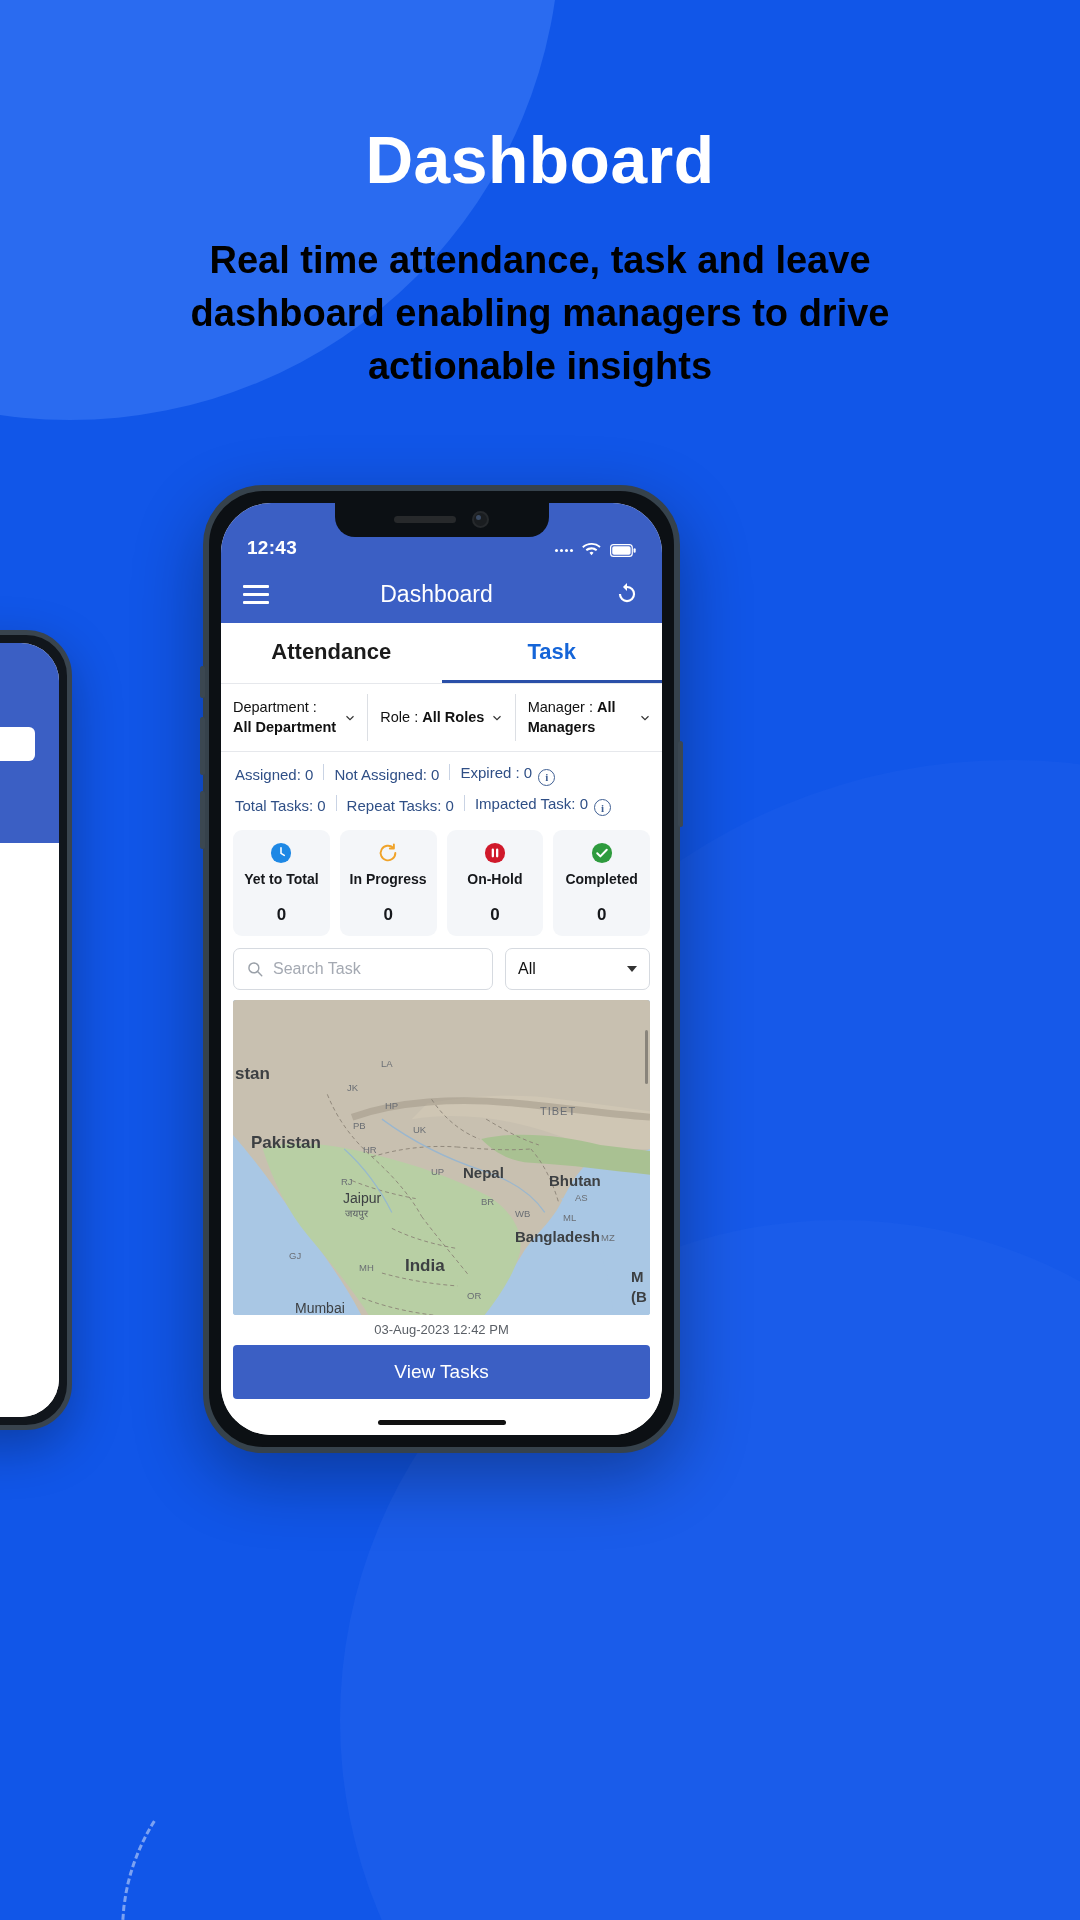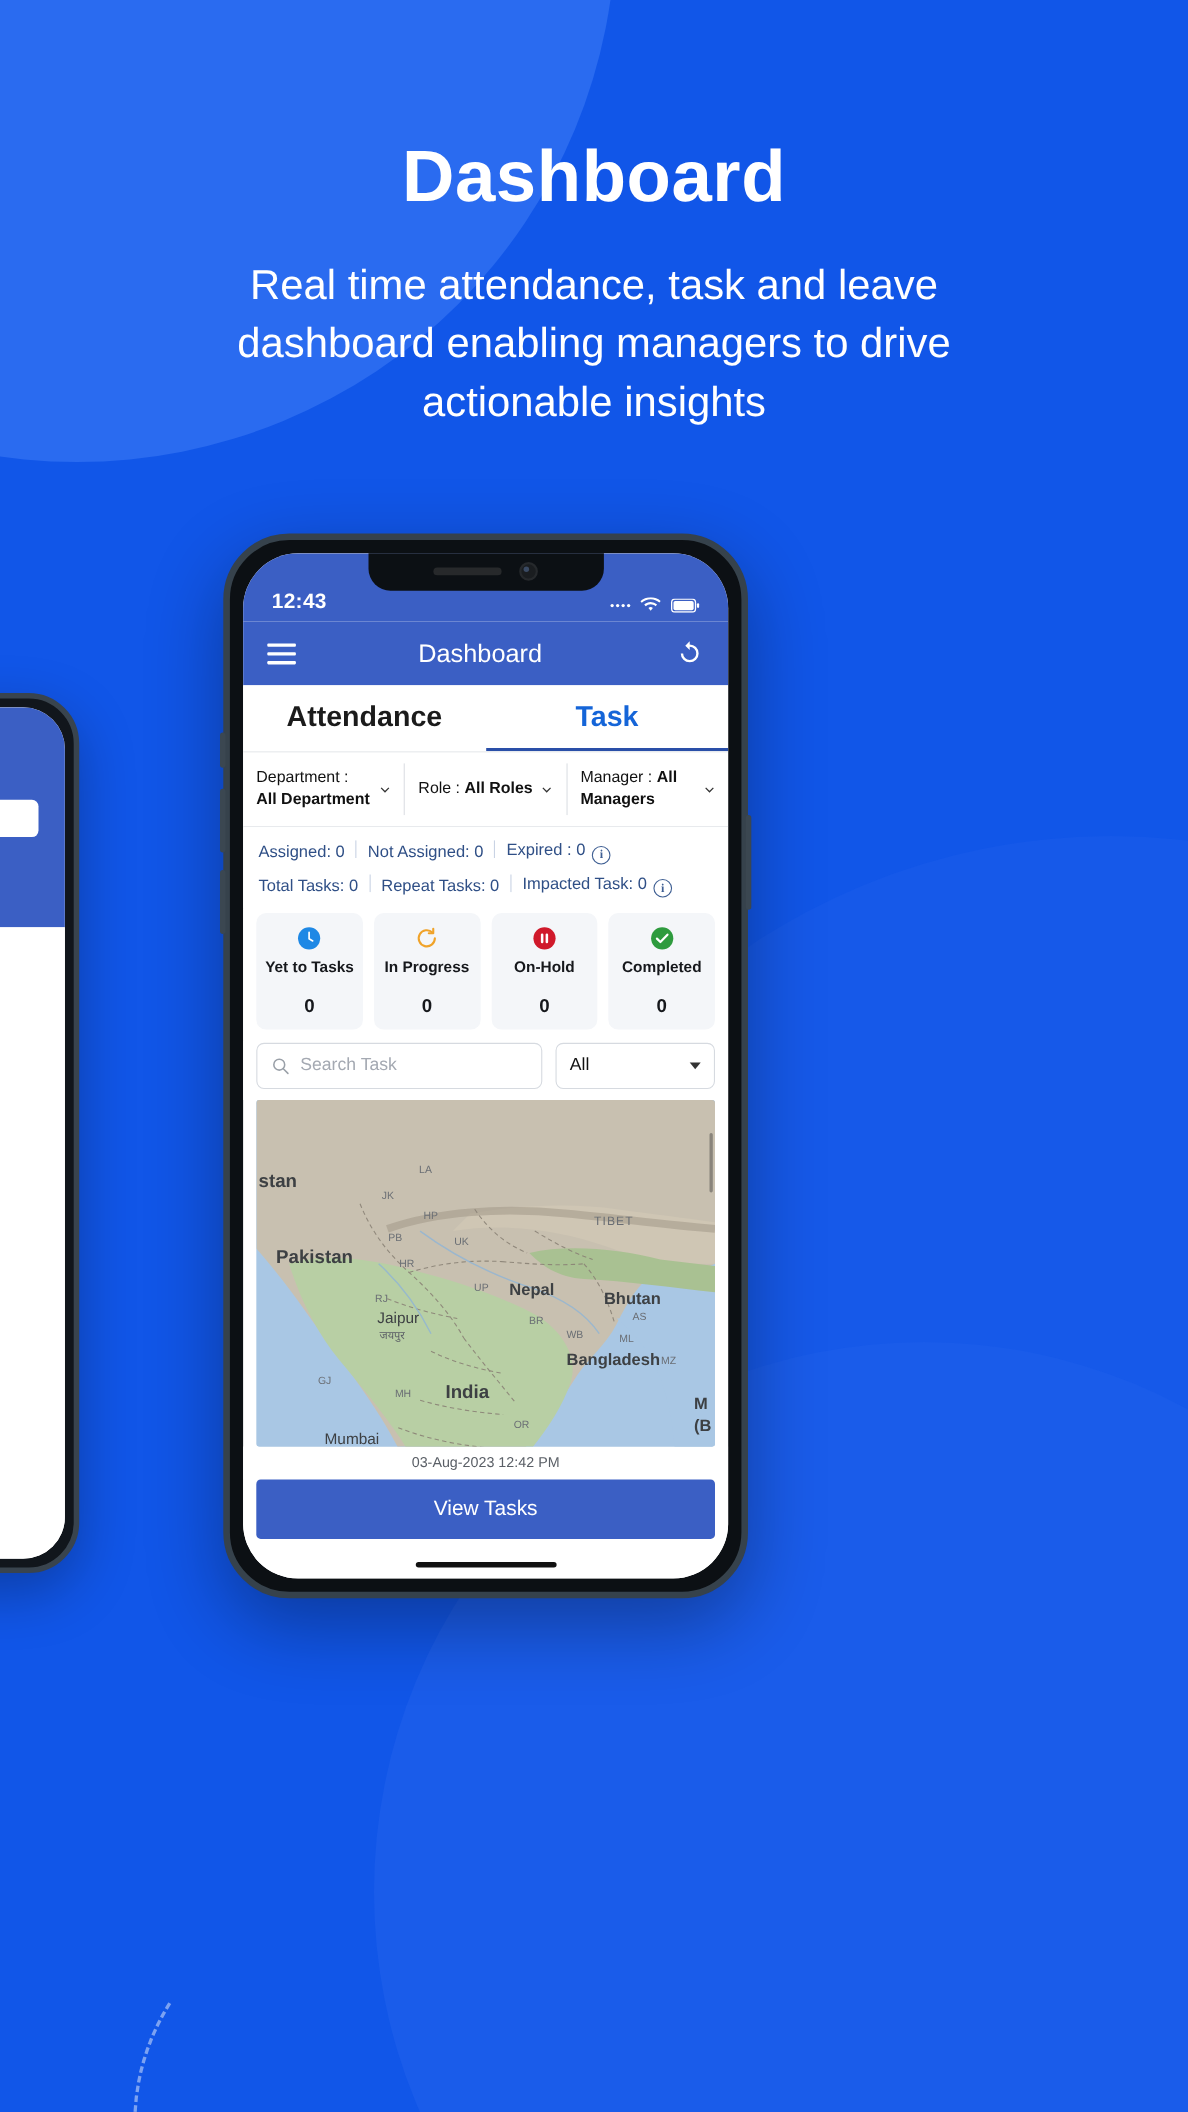--- a/index.html
+++ b/index.html
@@ -46,24 +46,24 @@
     color: #ffffff;
     font-size: 66px;
     font-weight: 700;
     letter-spacing: 0.5px;
   }
   .subhead {
     position: absolute; top: 234px; left: 50%;
     transform: translateX(-50%);
     width: 740px;
     text-align: center;
-    color: #ffffff;
+    color: #000000;
     font-size: 38px;
     line-height: 1.40;
-    font-weight: 400;
+    font-weight: 700;
   }
   
   .phone-left {
     position: absolute;
     left: -78px; top: 630px;
     width: 150px; height: 800px;
     background: #11161c;
     border-radius: 46px;
     border: 5px solid #39444e;
     box-shadow: 0 18px 50px rgba(0,0,0,0.28);
@@ -140,21 +140,21 @@
     color: #ffffff;
   }
   .hamburger { width: 26px; display: flex; flex-direction: column; gap: 5px; cursor: pointer; }
   .hamburger span { display:block; height: 3px; background: #ffffff; border-radius: 1px; }
   .appbar-title { flex: 1; text-align: center; font-size: 23px; font-weight: 400; margin-left: -10px; }
   .refresh-icon { width: 26px; height: 26px; cursor: pointer; }
   
   .tabs { height: 60px; flex: none; display: flex; background: #ffffff; }
   .tab {
     flex: 1; display: flex; align-items: center; justify-content: center;
-    font-size: 26px; font-weight: 700; color: #1b1b1b;
+    font-size: 22px; font-weight: 700; color: #1b1b1b;
     border-bottom: 3px solid transparent;
     cursor: pointer;
   }
   .tab.active { color: #1565d8; border-bottom-color: #2a4fa8; }
   
   .filters {
     flex: none; display: flex; align-items: stretch;
     border-top: 1px solid #e6e8ec;
     border-bottom: 1px solid #e6e8ec;
     background: #ffffff;
@@ -352,21 +352,21 @@
           <span class="sum-item"><span>Impacted Task:  0</span><span class="info-ic">i</span></span>
         </div>
       </div>
 
       <div class="cards">
         <div class="card">
           <svg class="c-ic" viewBox="0 0 24 24">
             <circle cx="12" cy="12" r="11" fill="#1e88e5"></circle>
             <path d="M12 6.2v6.2l3.6 2.2" fill="none" stroke="#fff" stroke-width="1.7" stroke-linecap="round"></path>
           </svg>
-          <div class="c-label">Yet to Tasks</div>
+          <div class="c-label">Yet to Total</div>
           <div class="c-count">0</div>
         </div>
         <div class="card">
           <svg class="c-ic" viewBox="0 0 24 24">
             <path d="M20 12a8 8 0 1 1-2.4-5.7" fill="none" stroke="#f0a32a" stroke-width="2.1" stroke-linecap="round"></path>
             <path d="M18.4 2.6v4.4h-4.4" fill="none" stroke="#f0a32a" stroke-width="2.1" stroke-linecap="round" stroke-linejoin="round"></path>
           </svg>
           <div class="c-label">In Progress</div>
           <div class="c-count">0</div>
         </div>

